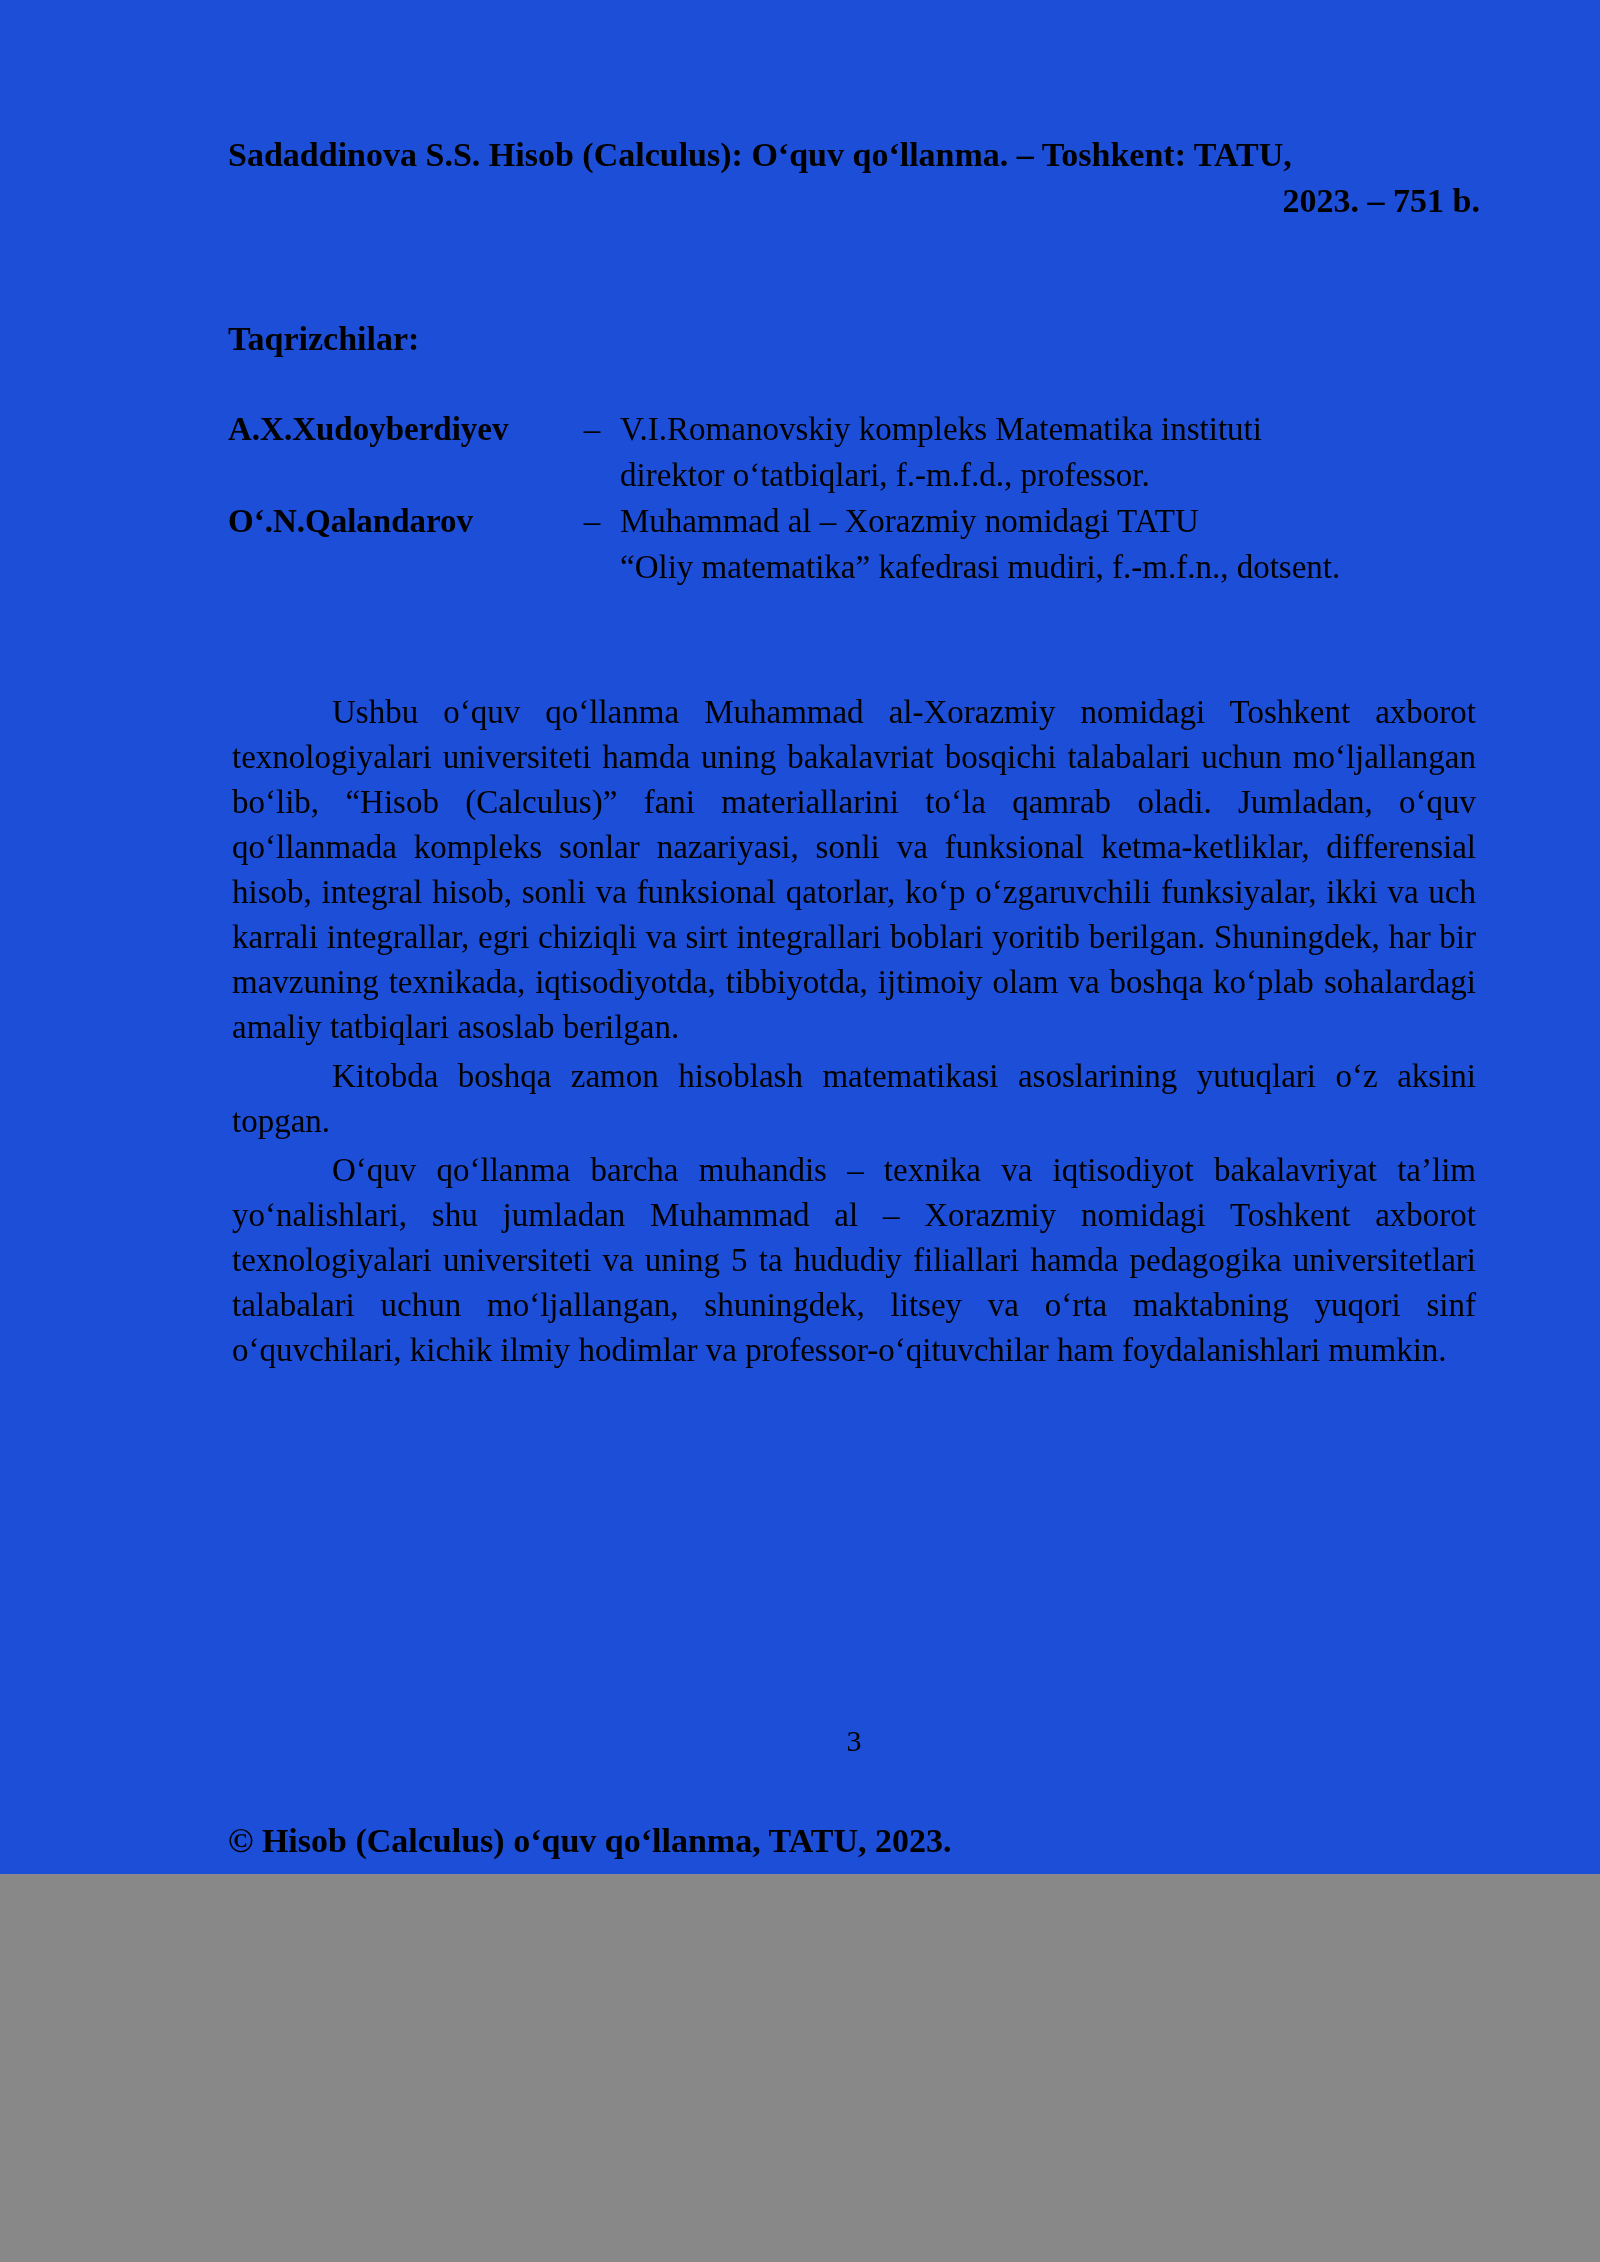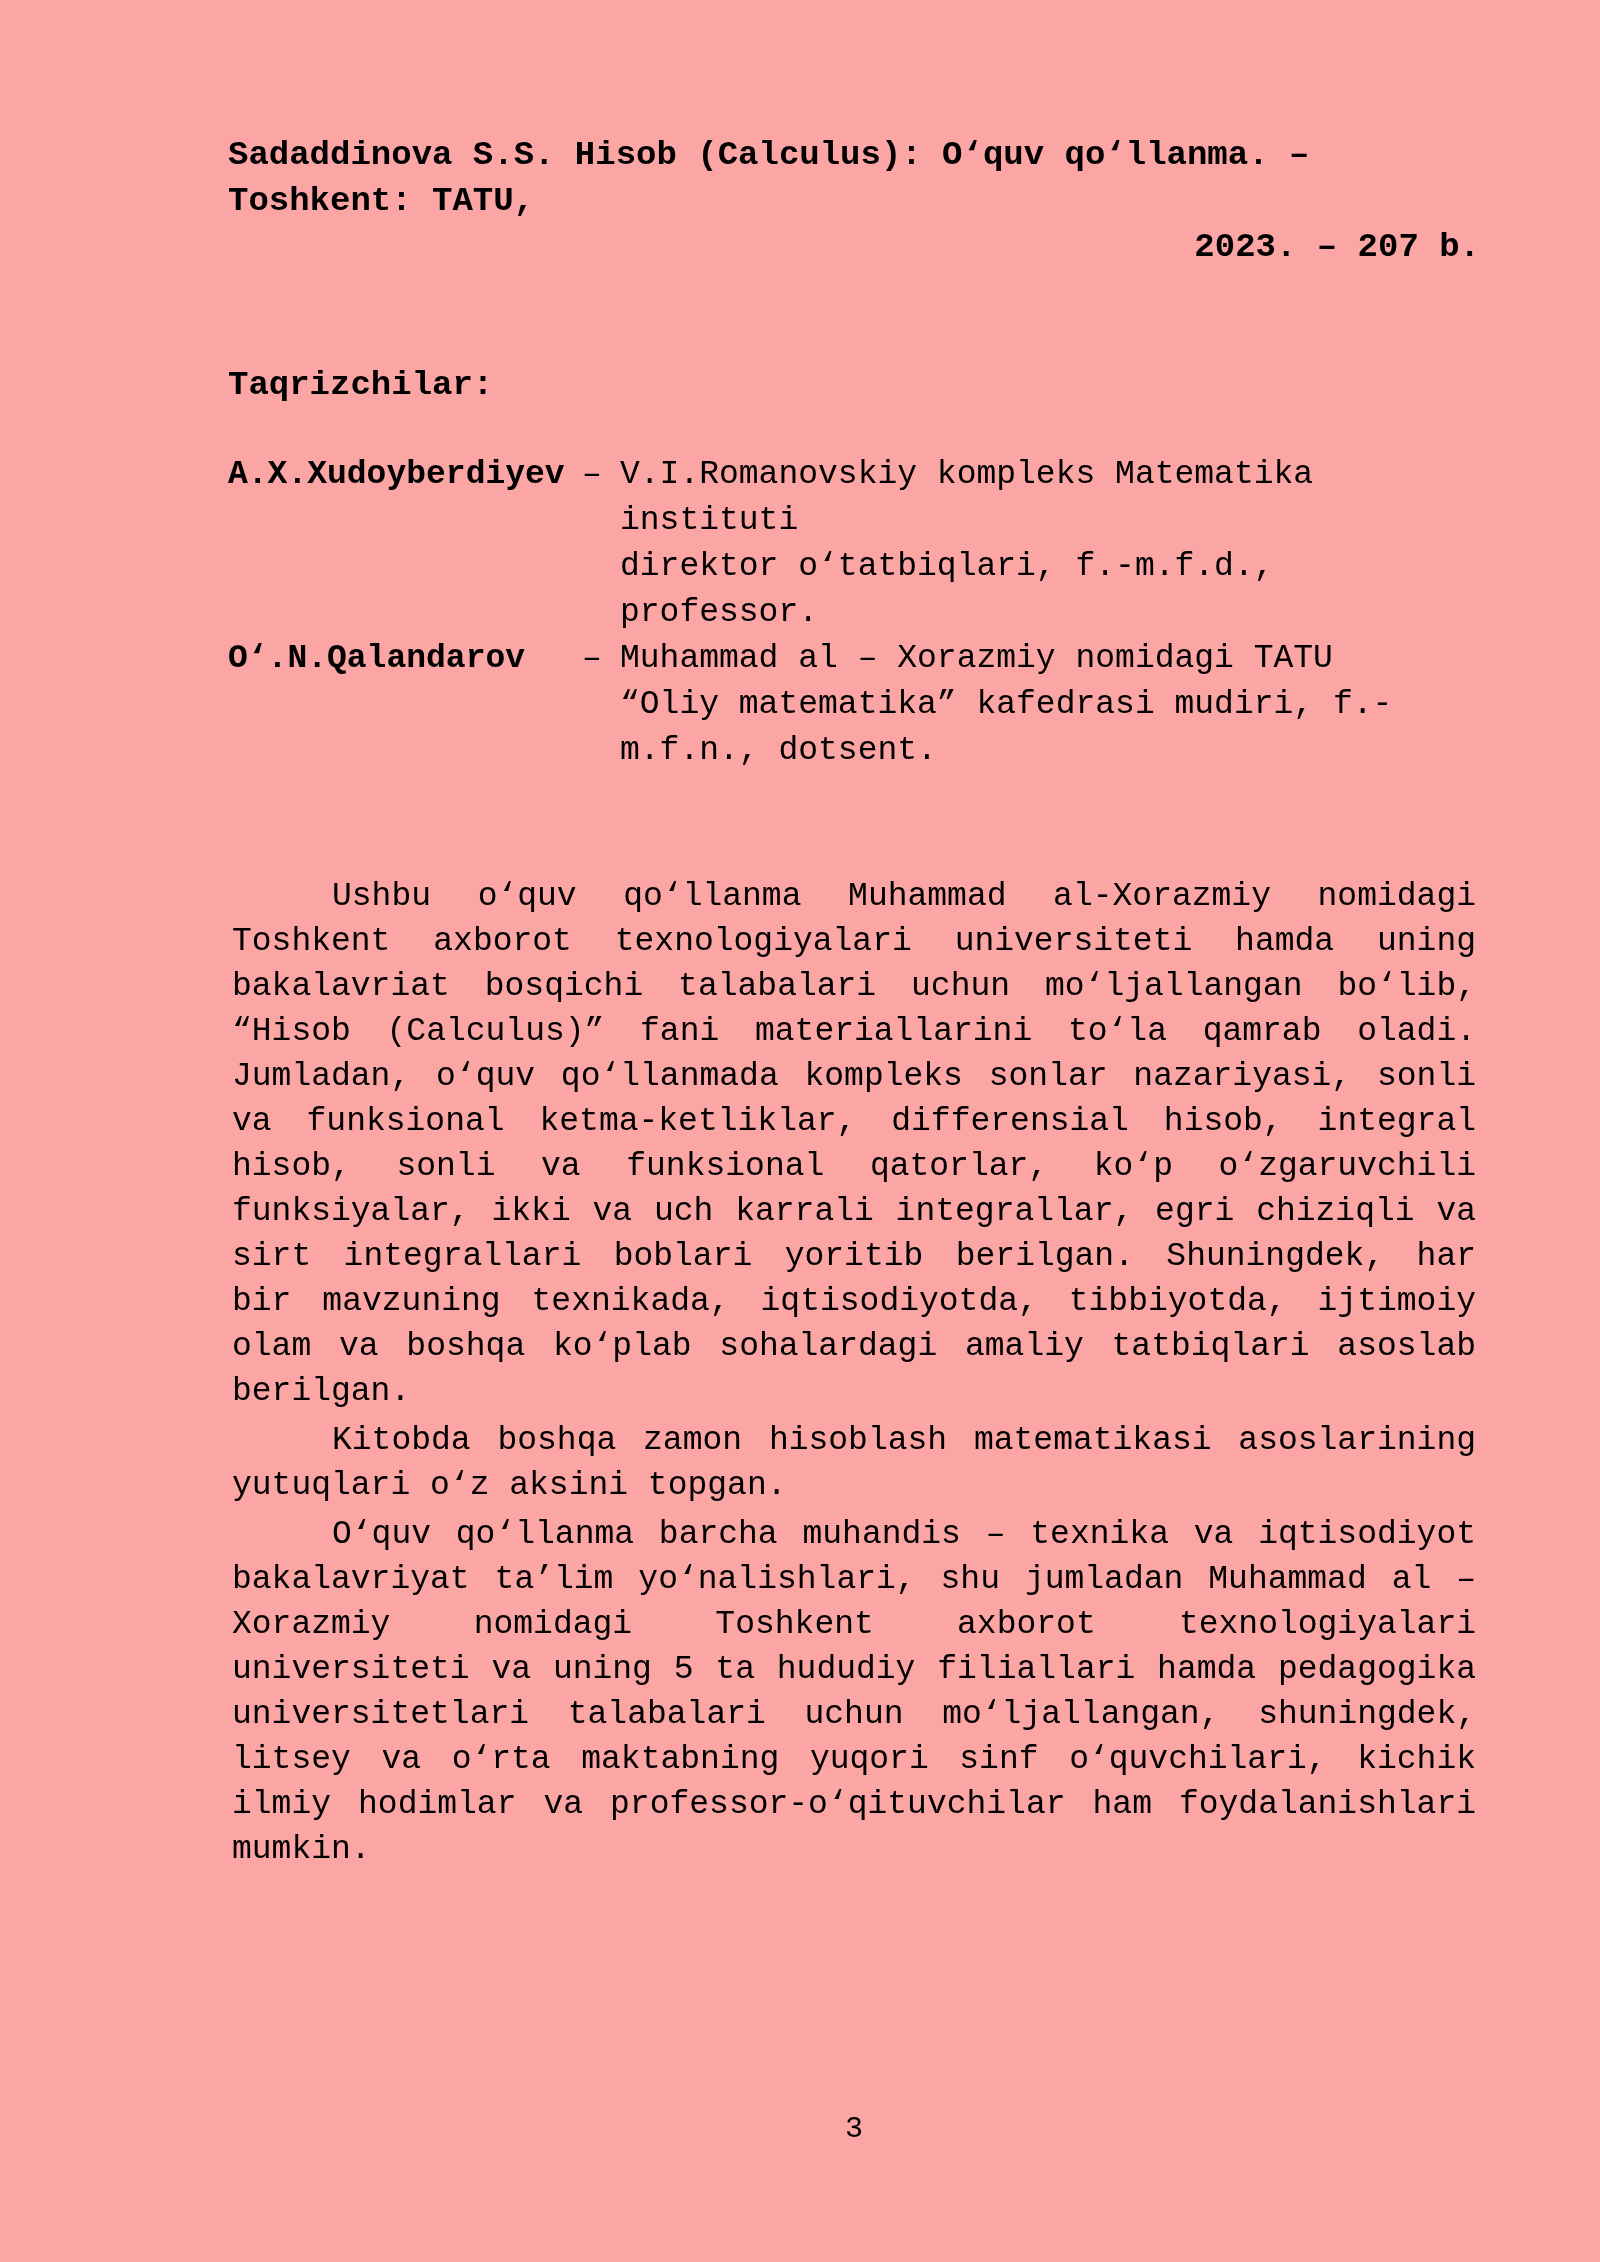--- a/index.html
+++ b/index.html
@@ -1,23 +1,23 @@
 <!DOCTYPE html>
 <html><head>
 <meta charset="utf-8">
 <style>
   html, body { margin: 0; padding: 0; background: #888; }
   .page {
     position: relative;
     width: 1600px;
-    height: 2262px;
+    height: 1874px;
     margin: 0 auto;
-    background: #fca5a5;
+    background: #1d4ed8;
     color: #000000;
-    font-family: Liberation Mono, monospace;
+    font-family: Liberation Serif, serif;
     box-sizing: border-box;
     padding: 132px 120px 0 228px;
     overflow: hidden;
   }
   .citation {
     font-weight: bold;
     font-size: 34px;
     line-height: 46px;
   }
   .citation .line2 { text-align: right; }
@@ -65,21 +65,21 @@
     line-height: 42px;
   }
 </style>
 </head>
 <body>
 
 <div class="page">
 
   <div class="citation">
     <div class="line1">Sadaddinova S.S.  Hisob (Calculus):  O‘quv qo‘llanma. – Toshkent: TATU,</div>
-    <div class="line2">2023. – 207 b.</div>
+    <div class="line2">2023. – 751 b.</div>
   </div>
 
   <div class="reviewers-heading">Taqrizchilar:</div>
 
   <div class="reviewers">
     <div class="reviewer-row">
       <div class="rev-name">A.X.Xudoyberdiyev</div>
       <div class="rev-dash">–</div>
       <div class="rev-desc">
         <div>V.I.Romanovskiy kompleks Matematika instituti</div>

